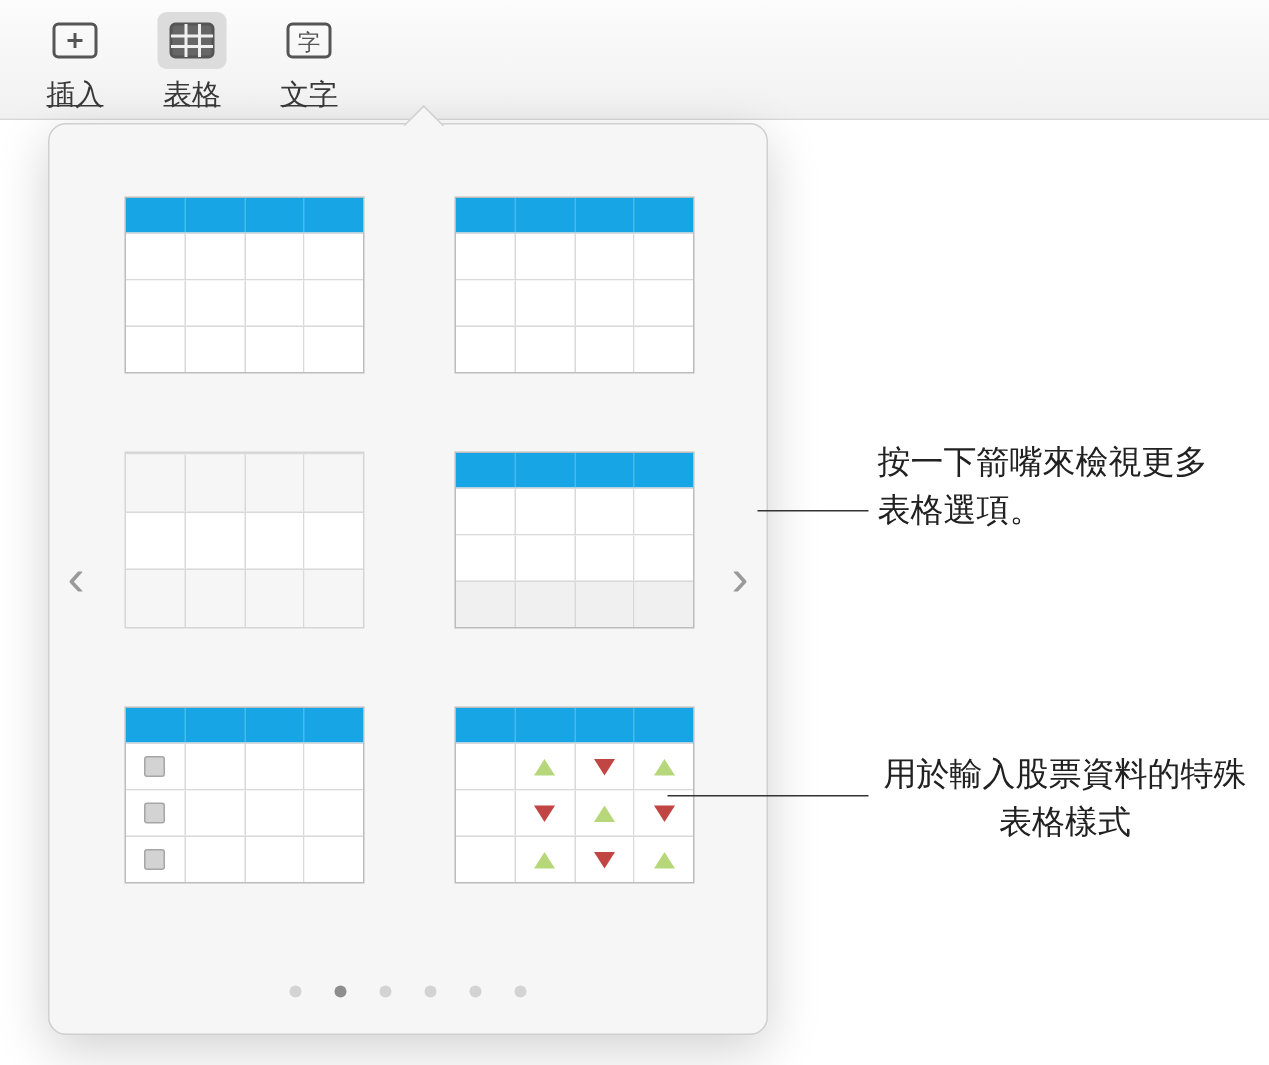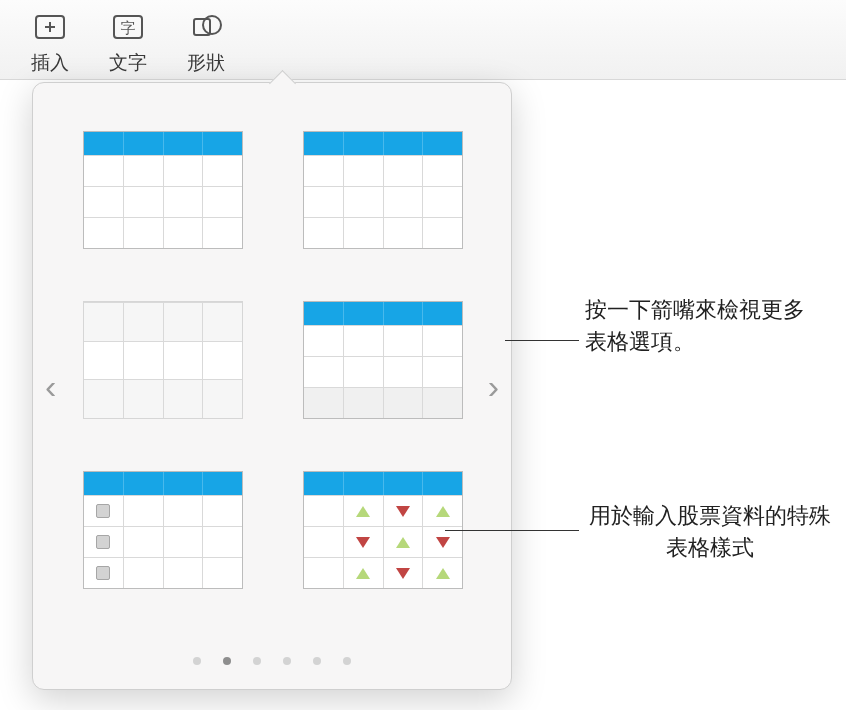--- a/index.html
+++ b/index.html
@@ -42,20 +42,21 @@
       justify-content: center;
       border-radius: 6px;
     }
     .toolbar-btn.active .toolbar-icon-wrap {
       background: #dcdcdc;
     }
     .toolbar-label {
       font-size: 19px;
       color: #393939;
       white-space: nowrap;
+      text-decoration: underline;
     }
     
     
     .popover {
       position: absolute;
       left: 32px;
       top: 82px;
       width: 480px;
       height: 608px;
       background: #f7f6f6;
@@ -186,61 +187,64 @@
       position: absolute;
       font-size: 22px;
       line-height: 1.45;
       color: #212121;
     }
     .callout .line {
       position: absolute;
       height: 1px;
       background: #333;
     }
-    .c1 { left: 585px; top: 294px; width: 240px; }
+    .c1 { left: 585px; top: 294px; width: 240px; font-family: Liberation Mono, monospace; }
     .c1 .line { left: -80px; top: 46px; width: 74px; }
     .c2 { left: 585px; top: 500px; width: 250px; text-align: center; }
     .c2 .line { left: -140px; top: 30px; width: 134px; }
   </style>
 </head>
 <body>
 
 <div class="toolbar">
   <div class="toolbar-btn">
     <div class="toolbar-icon-wrap">
       <svg width="34" height="28" viewBox="0 0 34 28" fill="none" stroke="#555" stroke-width="2">
         <rect x="3" y="3" width="28" height="22" rx="3"></rect>
         <line x1="17" y1="9" x2="17" y2="19"></line>
         <line x1="12" y1="14" x2="22" y2="14"></line>
       </svg>
     </div>
     <div class="toolbar-label">插入</div>
   </div>
 
+  <div class="toolbar-btn active">
+    <div class="toolbar-icon-wrap">
+      <svg width="34" height="28" viewBox="0 0 34 28" fill="none" stroke="#555" stroke-width="2">
+        <rect x="3" y="3" width="28" height="22" rx="3" fill="#666"></rect>
+        <line x1="3" y1="11" x2="31" y2="11" stroke="#f0f0f0"></line>
+        <line x1="3" y1="18" x2="31" y2="18" stroke="#f0f0f0"></line>
+        <line x1="13" y1="3" x2="13" y2="25" stroke="#f0f0f0"></line>
+        <line x1="22" y1="3" x2="22" y2="25" stroke="#f0f0f0"></line>
+      </svg>
+    </div>
+    <div class="toolbar-label">表格</div>
+  </div>
 
 
   <div class="toolbar-btn">
     <div class="toolbar-icon-wrap">
       <svg width="34" height="28" viewBox="0 0 34 28" fill="none" stroke="#555" stroke-width="2">
         <rect x="3" y="3" width="28" height="22" rx="3"></rect>
         <text x="17" y="20" text-anchor="middle" font-size="15" fill="#555" stroke="none">字</text>
       </svg>
     </div>
     <div class="toolbar-label">文字</div>
   </div>
 
-  <div class="toolbar-btn">
-    <div class="toolbar-icon-wrap">
-      <svg width="32" height="30" viewBox="0 0 32 30" fill="none" stroke="#555" stroke-width="2">
-        <rect x="4" y="7" width="16" height="16" rx="2"></rect>
-        <circle cx="22" cy="13" r="9"></circle>
-      </svg>
-    </div>
-    <div class="toolbar-label">形狀</div>
-  </div>
 </div>
 
 <div class="popover">
   <div class="nav-arrow left">‹</div>
   <div class="nav-arrow right">›</div>
 
   <div class="grid-area">
 
     <div class="thumb">
       <div class="hdr">

